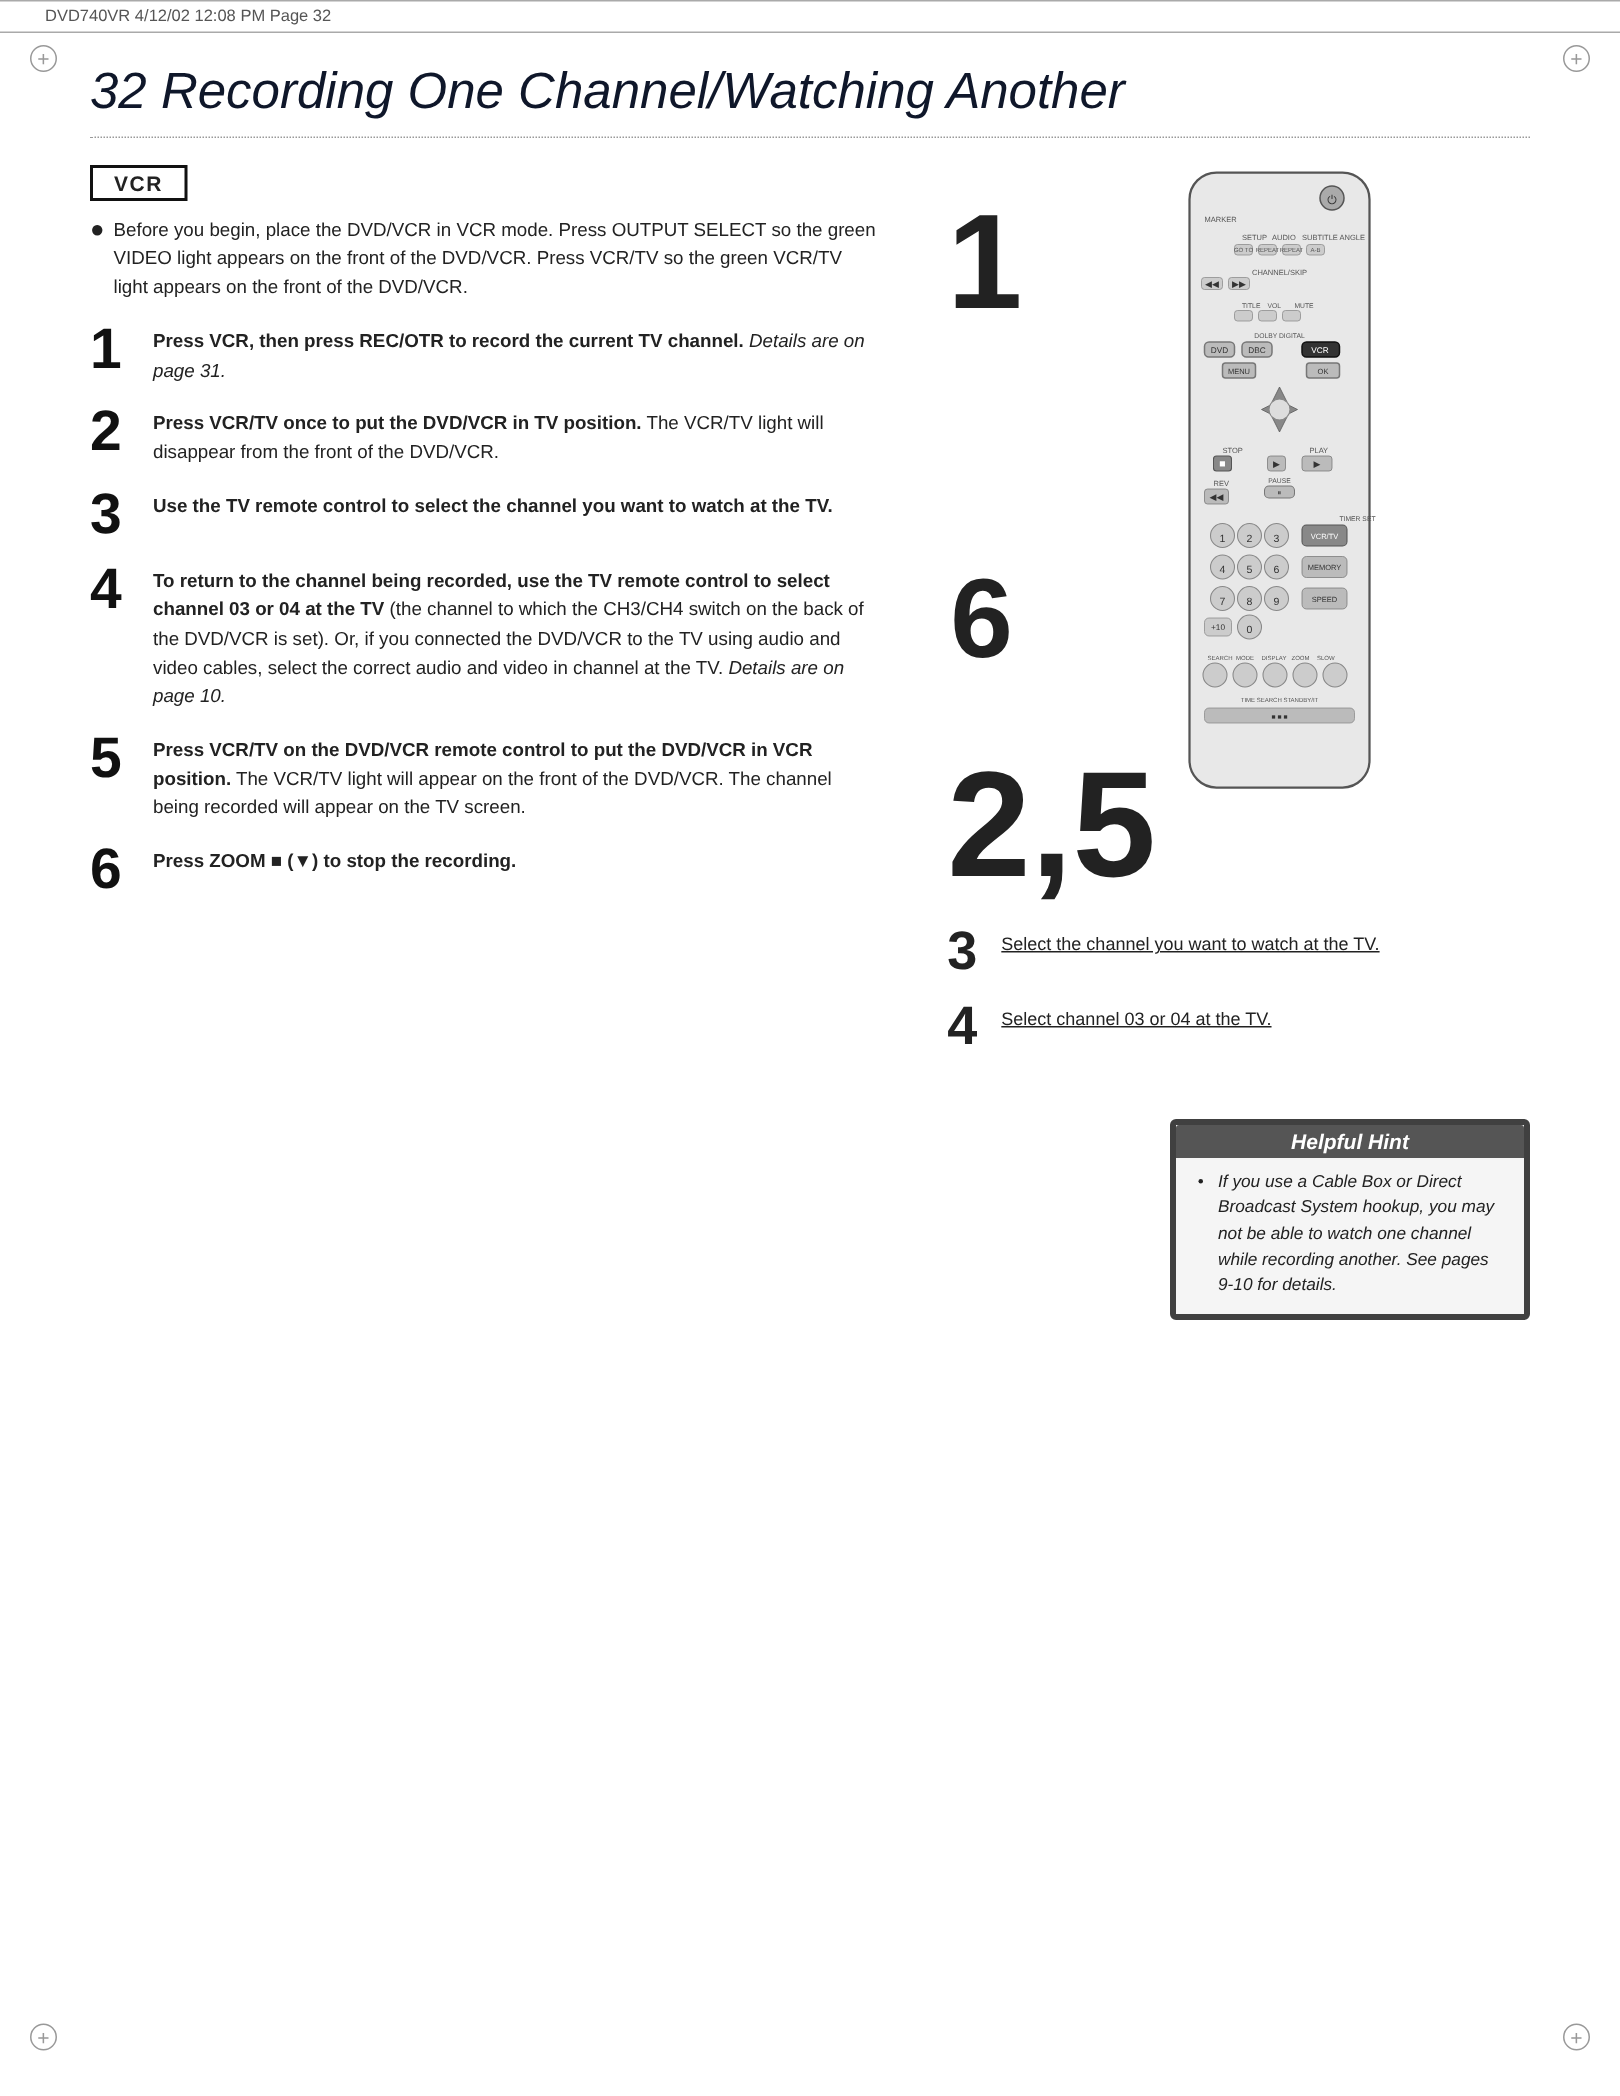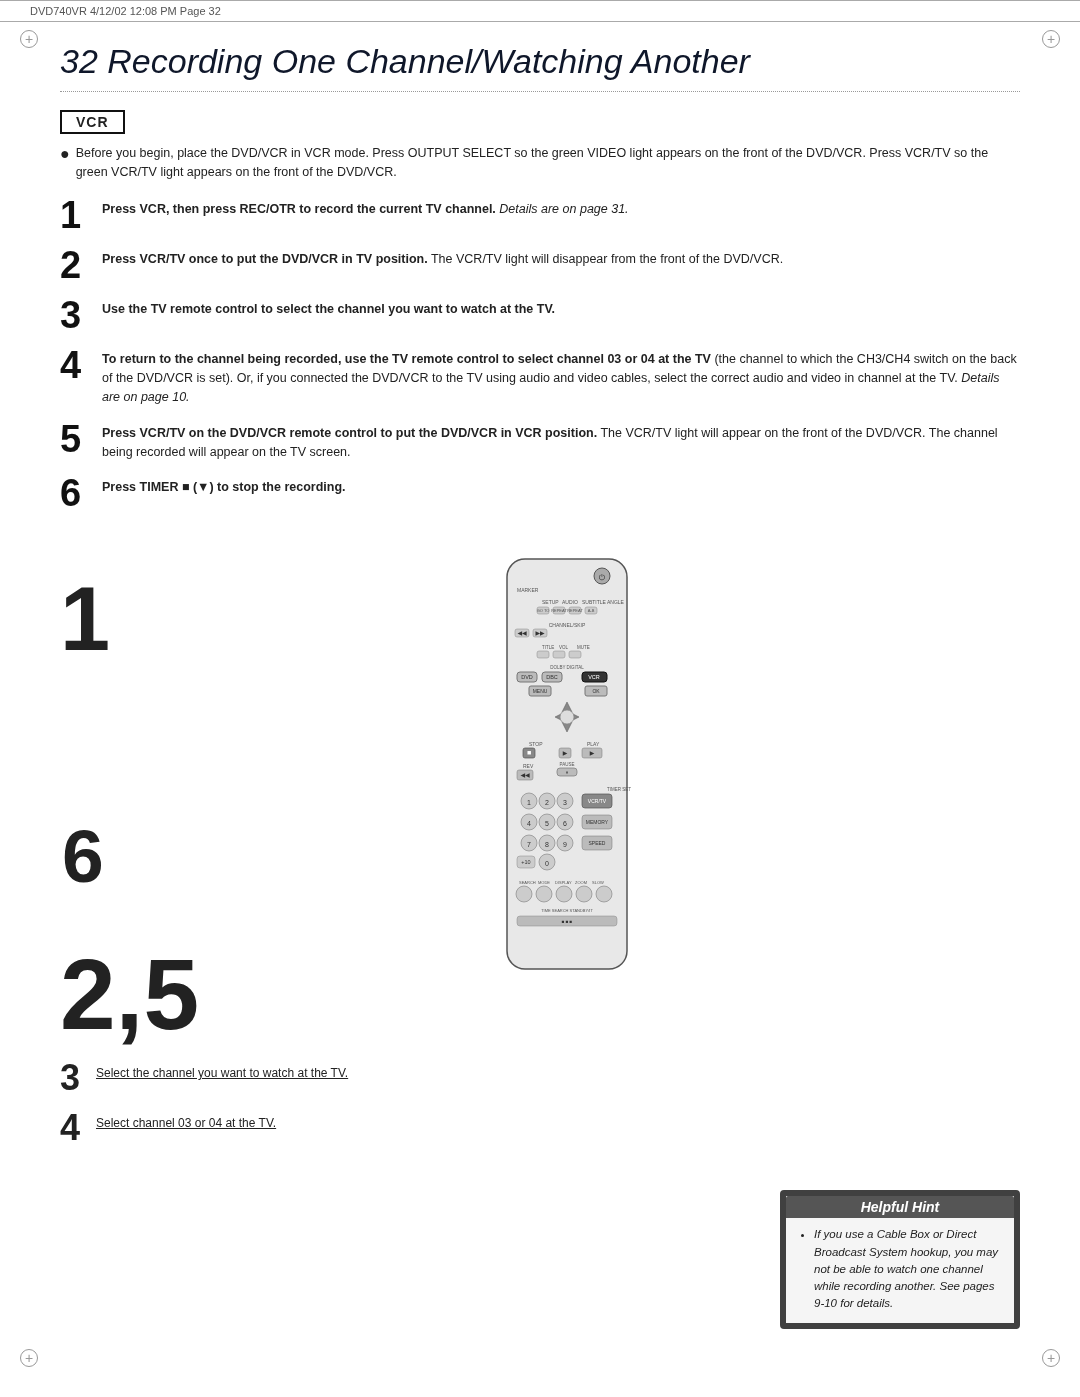--- a/index.html
+++ b/index.html
@@ -44,22 +44,21 @@
       font-style: italic;
       color: #0f172a;
       margin-bottom: 18px;
       border-bottom: 1px dotted #999;
       padding-bottom: 10px;
     }
 
     
     .two-col {
       display: flex;
-      gap: 30px;
-      flex-direction: column;
+      gap: 46px;
     }
 
     .left-col {
       flex: 1.15;
       min-width: 0;
     }
 
     .right-col {
       flex: 0.85;
       min-width: 0;
@@ -152,21 +151,21 @@
     .annot-text {
       font-size: 12px;
       line-height: 1.5;
       padding-top: 4px;
       text-decoration: underline;
     }
 
     
     .helpful-hint {
       background: #f5f5f5;
-      border: 6px solid #404040;
+      border: 4px solid #404040;
       border-radius: 4px;
       padding: 10px 14px;
       margin-top: auto;
       width: 240px;
       align-self: flex-end;
     }
 
     .hint-title {
       font-weight: bold;
       font-style: italic;
@@ -283,21 +282,21 @@
             <span class="step-number">5</span>
             <div class="step-text">
               <strong>Press VCR/TV on the DVD/VCR remote control to put the DVD/VCR in VCR position.</strong>
               <span> The VCR/TV light will appear on the front of the DVD/VCR. The channel being recorded will appear on the TV screen.</span>
             </div>
           </li>
 
           <li class="step-item">
             <span class="step-number">6</span>
             <div class="step-text">
-              <strong>Press TIMER ■ (▼) to stop the recording.</strong>
+              <strong>Press ZOOM ■ (▼) to stop the recording.</strong>
             </div>
           </li>
 
         </ol>
       </div>
 
       <div class="right-col">
 
         <div style="position:relative; width:100%; display:flex; flex-direction:column; align-items:center;">
 

